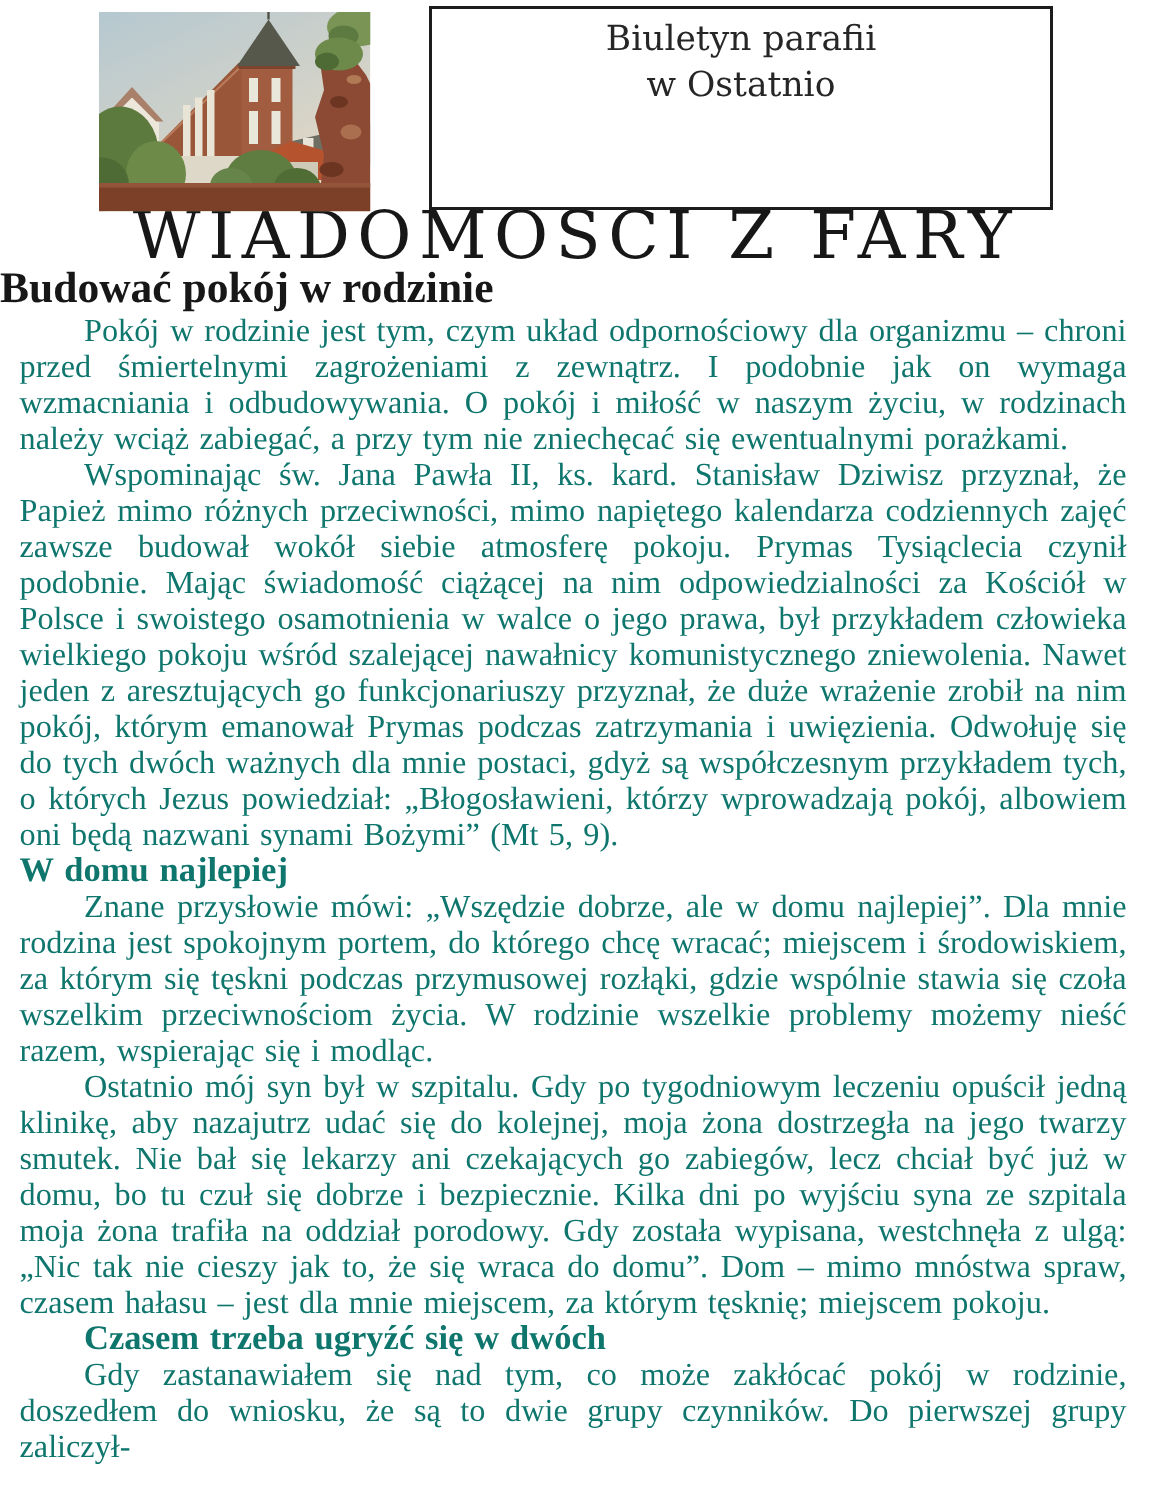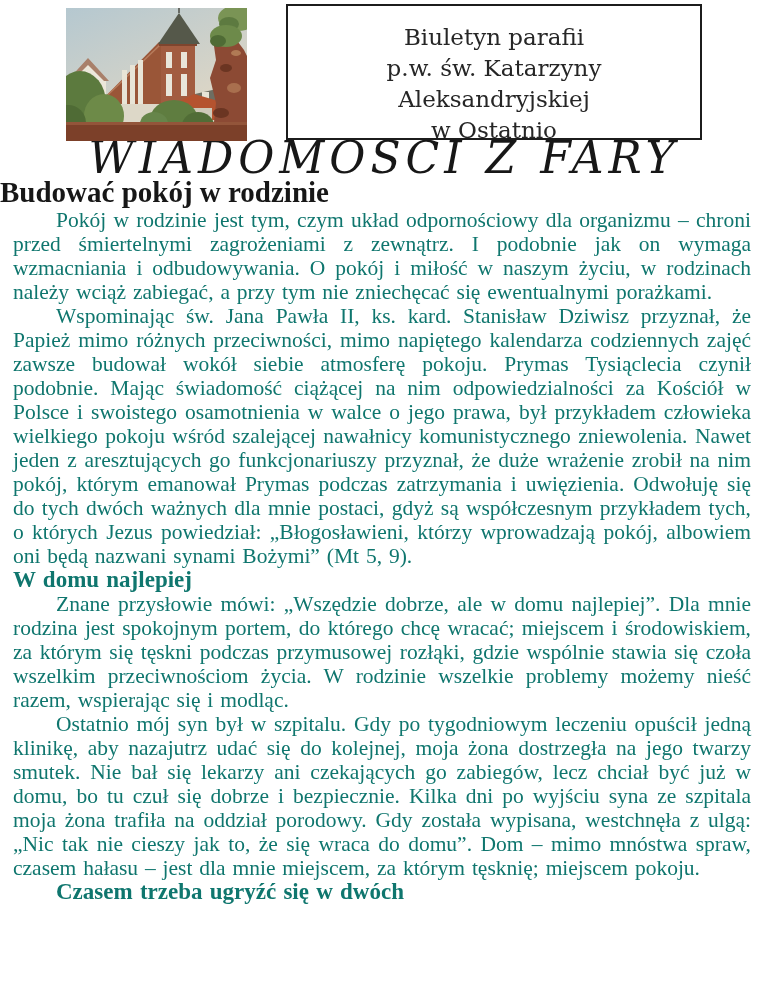--- a/index.html
+++ b/index.html
@@ -20,29 +20,28 @@
   }
   .photo svg{display:block;width:100%;height:100%;}
   .infobox{
     position:absolute;left:286px;top:4px;width:416px;height:136px;
     box-sizing:border-box;
     border:2px solid #1c1c1c;
     background:#ffffff;
     text-align:center;
     font-family:"DejaVu Serif", serif;
     font-size:23px;line-height:31px;
-    padding-top:16px;
+    padding-top:5px;
     color:#262626;
   }
   .infobox .issue{margin-left:64px;}
   
   .title{
     text-align:center;
     font-family:"DejaVu Serif", serif;
-    font-style:italic;
     font-size:44px;line-height:46px;
     letter-spacing:5px;
     margin-top:-7px;
     color:#171717;
     white-space:nowrap;
   }
   .headline{
     text-align:left;
     font-size:29px;line-height:28px;
     font-weight:bold;
@@ -130,32 +129,32 @@
         <ellipse cx="132" cy="118" rx="16" ry="14" fill="#516d36"></ellipse>
         <ellipse cx="88" cy="116" rx="14" ry="12" fill="#66854a"></ellipse>
 
         <rect x="0" y="114" width="181" height="19" fill="#7c4029"></rect>
         <rect x="0" y="114" width="181" height="3" fill="#93553a"></rect>
       </svg>
     </div>
 
     <div class="infobox">
       <div>Biuletyn parafii</div>
-      <div>p.w. św. Katarzyny Aleksandryjskiej</div>
       <div>w Ostatnio</div>
     </div>
 
   </header>
 
   <div class="title">WIADOMOŚCI Z FARY</div>
 
   <h1 class="headline">Budować pokój w rodzinie</h1>
 
   <main class="body">
     <p>Pokój w rodzinie jest tym, czym układ odpornościowy dla organizmu – chroni przed śmiertelnymi zagrożeniami z zewnątrz. I podobnie jak on wymaga wzmacniania i odbudowywania. O pokój i miłość w naszym życiu, w rodzinach należy wciąż zabiegać, a przy tym nie zniechęcać się ewentualnymi porażkami.</p>
     <p>Wspominając św. Jana Pawła II, ks. kard. Stanisław Dziwisz przyznał, że Papież mimo różnych przeciwności, mimo napiętego kalendarza codziennych zajęć zawsze budował wokół siebie atmosferę pokoju. Prymas Tysiąclecia czynił podobnie. Mając świadomość ciążącej na nim odpowiedzialności za Kościół w Polsce i swoistego osamotnienia w walce o jego prawa, był przykładem człowieka wielkiego pokoju wśród szalejącej nawałnicy komunistycznego zniewolenia. Nawet jeden z aresztujących go funkcjonariuszy przyznał, że duże wrażenie zrobił na nim pokój, którym emanował Prymas podczas zatrzymania i uwięzienia. Odwołuję się do tych dwóch ważnych dla mnie postaci, gdyż są współczesnym przykładem tych, o których Jezus powiedział: „Błogosławieni, którzy wprowadzają pokój, albowiem oni będą nazwani synami Bożymi” (Mt 5, 9).</p>
     <h2>W domu najlepiej</h2>
     <p>Znane przysłowie mówi: „Wszędzie dobrze, ale w domu najlepiej”. Dla mnie rodzina jest spokojnym portem, do którego chcę wracać; miejscem i środowiskiem, za którym się tęskni podczas przymusowej rozłąki, gdzie wspólnie stawia się czoła wszelkim przeciwnościom życia. W rodzinie wszelkie problemy możemy nieść razem, wspierając się i modląc.</p>
     <p>Ostatnio mój syn był w szpitalu. Gdy po tygodniowym leczeniu opuścił jedną klinikę, aby nazajutrz udać się do kolejnej, moja żona dostrzegła na jego twarzy smutek. Nie bał się lekarzy ani czekających go zabiegów, lecz chciał być już w domu, bo tu czuł się dobrze i bezpiecznie. Kilka dni po wyjściu syna ze szpitala moja żona trafiła na oddział porodowy. Gdy została wypisana, westchnęła z ulgą: „Nic tak nie cieszy jak to, że się wraca do domu”. Dom – mimo mnóstwa spraw, czasem hałasu – jest dla mnie miejscem, za którym tęsknię; miejscem pokoju.</p>
     <h2 class="indent">Czasem trzeba ugryźć się w dwóch</h2>
+    <p>Gdy zastanawiałem się nad tym, co może zakłócać pokój w rodzinie, doszedłem do wniosku, że są to dwie grupy czynników. Do pierwszej grupy zaliczył-</p>
   </main>
 
 </div>
 
 </body></html>

